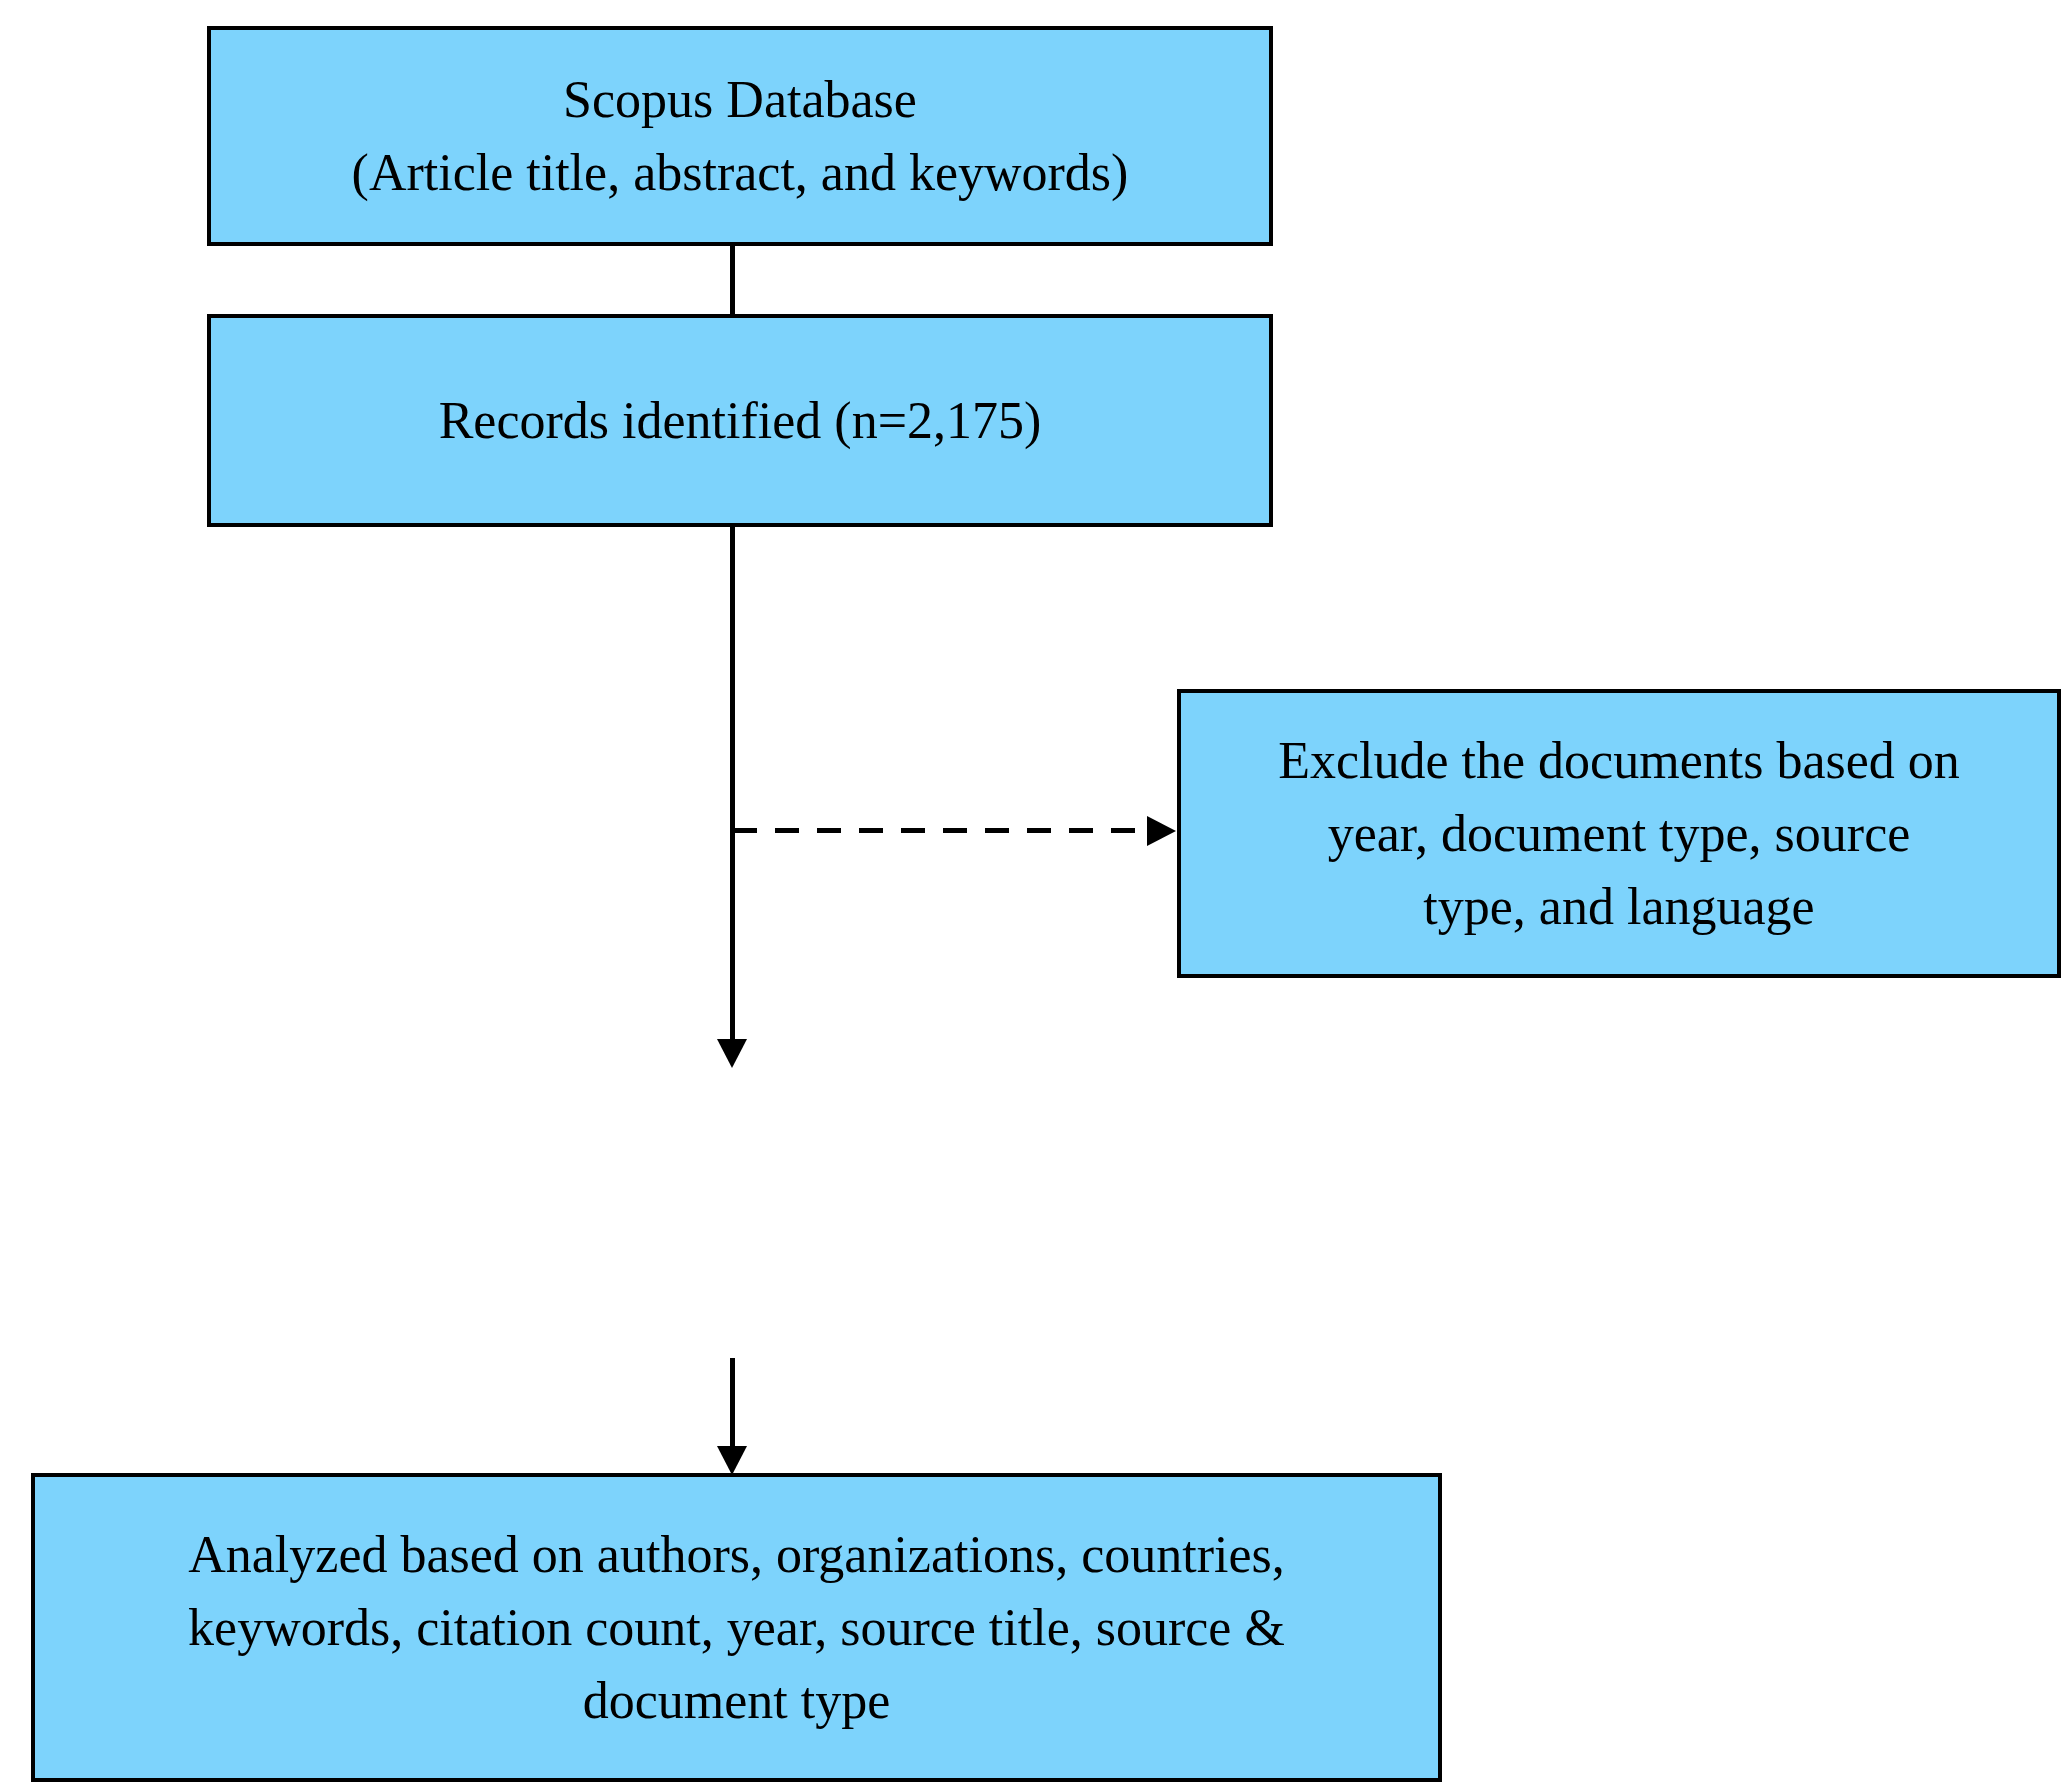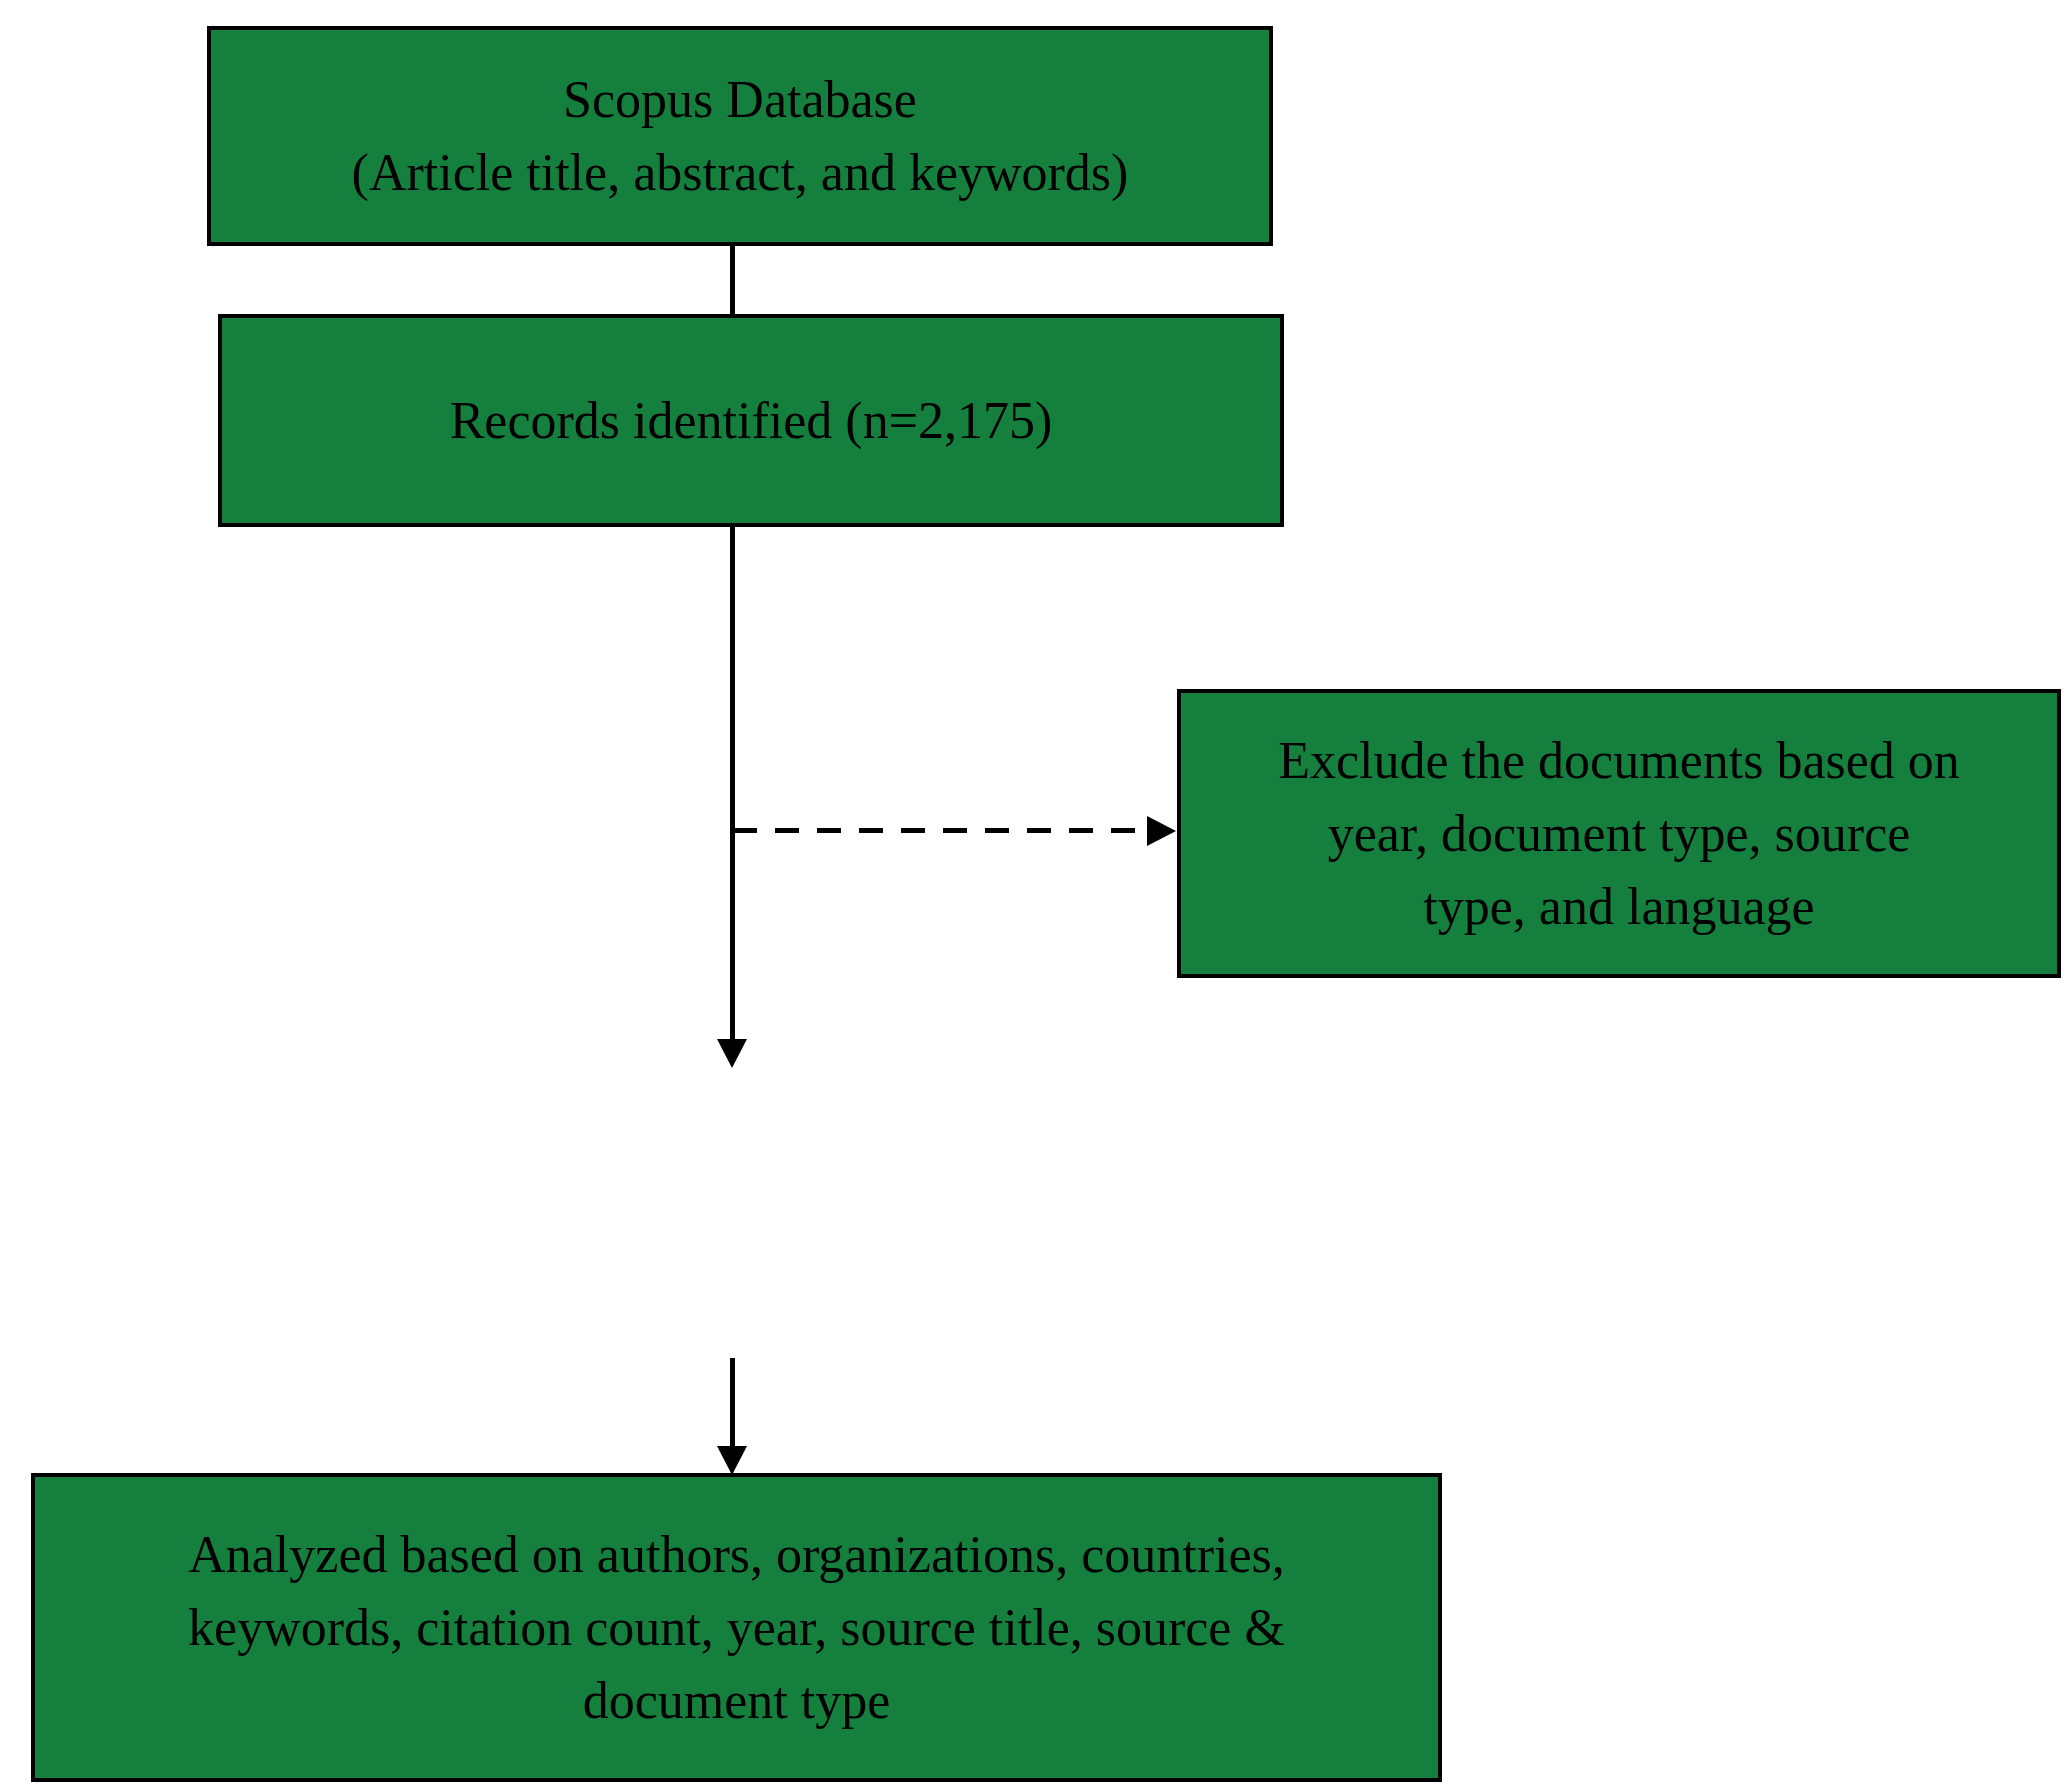--- a/index.html
+++ b/index.html
@@ -11,21 +11,21 @@
     position: relative;
     width: 2069px;
     height: 1790px;
     background: #ffffff;
     font-family: "Liberation Serif", "DejaVu Serif", serif;
     color: #000000;
   }
   .box {
     position: absolute;
     border: 4.5px solid #000000;
-    background: #15803d;
+    background: #7dd3fc;
     display: flex;
     align-items: center;
     justify-content: center;
     box-sizing: border-box;
   }
   .box-text {
     white-space: pre-line;
     text-align: center;
     font-size: 52px;
     line-height: 73px;
@@ -53,21 +53,21 @@
     position: absolute;
     width: 0;
     height: 0;
     border-top: 15.5px solid transparent;
     border-bottom: 15.5px solid transparent;
     border-left: 29px solid #000000;
   }
 
   
   #box-scopus    { left: 207px;  top: 25.5px;    width: 1066px; height: 220px; }
-  #box-records   { left: 218px;  top: 314px;   width: 1066px; height: 213px; }
+  #box-records   { left: 207px;  top: 314px;   width: 1066px; height: 213px; }
   #box-exclusion { left: 1177px; top: 689px;   width: 884px;  height: 289px; }
   #box-included  { left: 306px;  top: 1067px;  width: 855px;  height: 293px; }
   #box-analyzed  { left: 31px;   top: 1473px;  width: 1411px; height: 309px; }
 
   #conn-scopus-records   { left: 730px; top: 244px;  height: 72px;  }
   #conn-records-included { left: 730px; top: 525px;  height: 518px; }
   #arrow-included        { left: 717px; top: 1039px; }
   #conn-included-analyzed{ left: 730px; top: 1358px; height: 91px; }
   #arrow-analyzed        { left: 717px; top: 1446px; }
   #dash-exclusion        { left: 733px; top: 828px;  width: 415px; }

